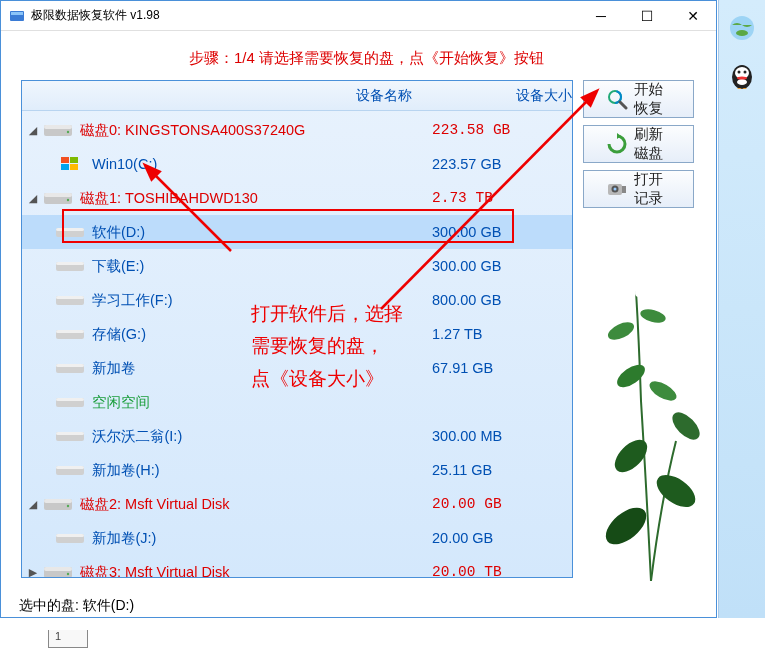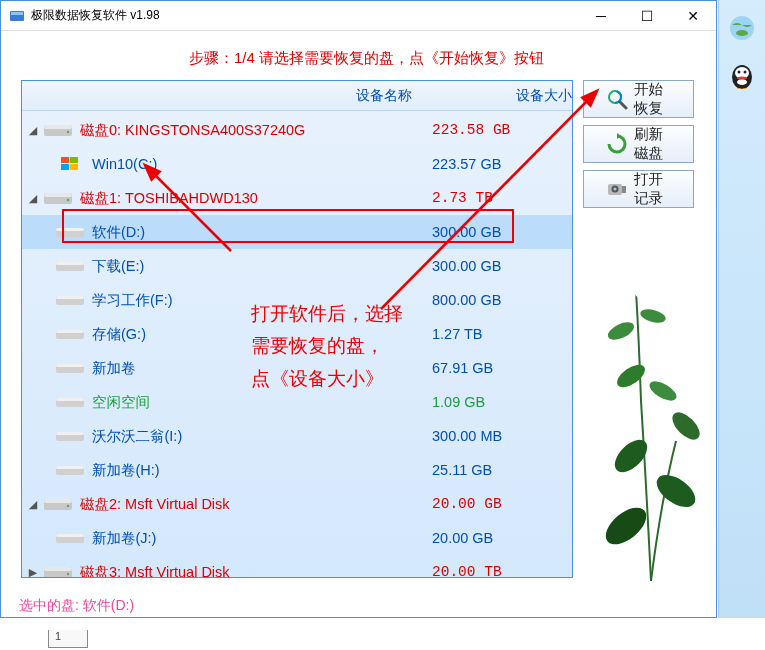--- a/index.html
+++ b/index.html
@@ -40,21 +40,21 @@
 .indent-1 { padding-left: 28px; }
 
 .selection-box { position: absolute; border: 2px solid #e00; pointer-events: none; }
 
 .side-buttons { display: flex; flex-direction: column; gap: 7px; }
 .side-btn { width: 111px; height: 38px; border: 1px solid #8aa8c8; background: linear-gradient(to bottom, #fcfdfe, #e6eef9); display: flex; align-items: center; padding: 0 22px; font-size: 14.5px; color: #222; cursor: pointer; }
 .side-btn-icon { width: 24px; height: 24px; margin-right: 6px; display: flex; align-items: center; justify-content: center; }
 
 .plant { position: absolute; left: 590px; top: 280px; width: 120px; height: 300px; pointer-events: none; }
 
-.status-bar { position: absolute; bottom: 0; left: 0; right: 0; height: 22px; padding: 2px 18px; color: #ec4899; font-size: 14px; background: #fff; }
+.status-bar { position: absolute; bottom: 0; left: 0; right: 0; height: 22px; padding: 2px 18px; color: #000000; font-size: 14px; background: #fff; }
 
 .annotation-text { position: absolute; color: #e00; font-size: 19px; line-height: 1.7; pointer-events: none; }
 
 .arrow-svg { position: absolute; pointer-events: none; }
 
 .right-sidebar { position: absolute; right: 0; top: 0; width: 47px; height: 618px; background: linear-gradient(to bottom, #d4ecfc, #c0e0f8); border-left: 1px solid #a8c8e8; }
 .rsb-icon { width: 40px; height: 40px; margin: 8px auto; display: flex; align-items: center; justify-content: center; }
 
 .bottom-tab { position: absolute; left: 48px; top: 630px; width: 40px; height: 18px; border: 1px solid #888; border-top: none; background: #f8f8f8; font-size: 11px; text-align: left; padding: 0 6px; color: #444; }
 </style>
@@ -175,21 +175,20 @@
             <span class="tree-size ">67.91 GB</span>
           </div>
           <div class="tree-row indent-1">
             <span class="tree-icon">
               <svg width="30" height="18" viewBox="0 0 30 18">
                 <rect x="1" y="5" width="28" height="9" rx="2" fill="#d0d0d0"></rect>
                 <rect x="1" y="5" width="28" height="3" rx="2" fill="#f0f0f0"></rect>
               </svg>
             </span>
             <span class="tree-label green">空闲空间</span>
-            <span class="tree-size green">1.09 GB</span>
           </div>
           <div class="tree-row indent-1">
             <span class="tree-icon">
               <svg width="30" height="18" viewBox="0 0 30 18">
                 <rect x="1" y="5" width="28" height="9" rx="2" fill="#d0d0d0"></rect>
                 <rect x="1" y="5" width="28" height="3" rx="2" fill="#f0f0f0"></rect>
               </svg>
             </span>
             <span class="tree-label ">沃尔沃二翁(I:)</span>
             <span class="tree-size ">300.00 MB</span>

